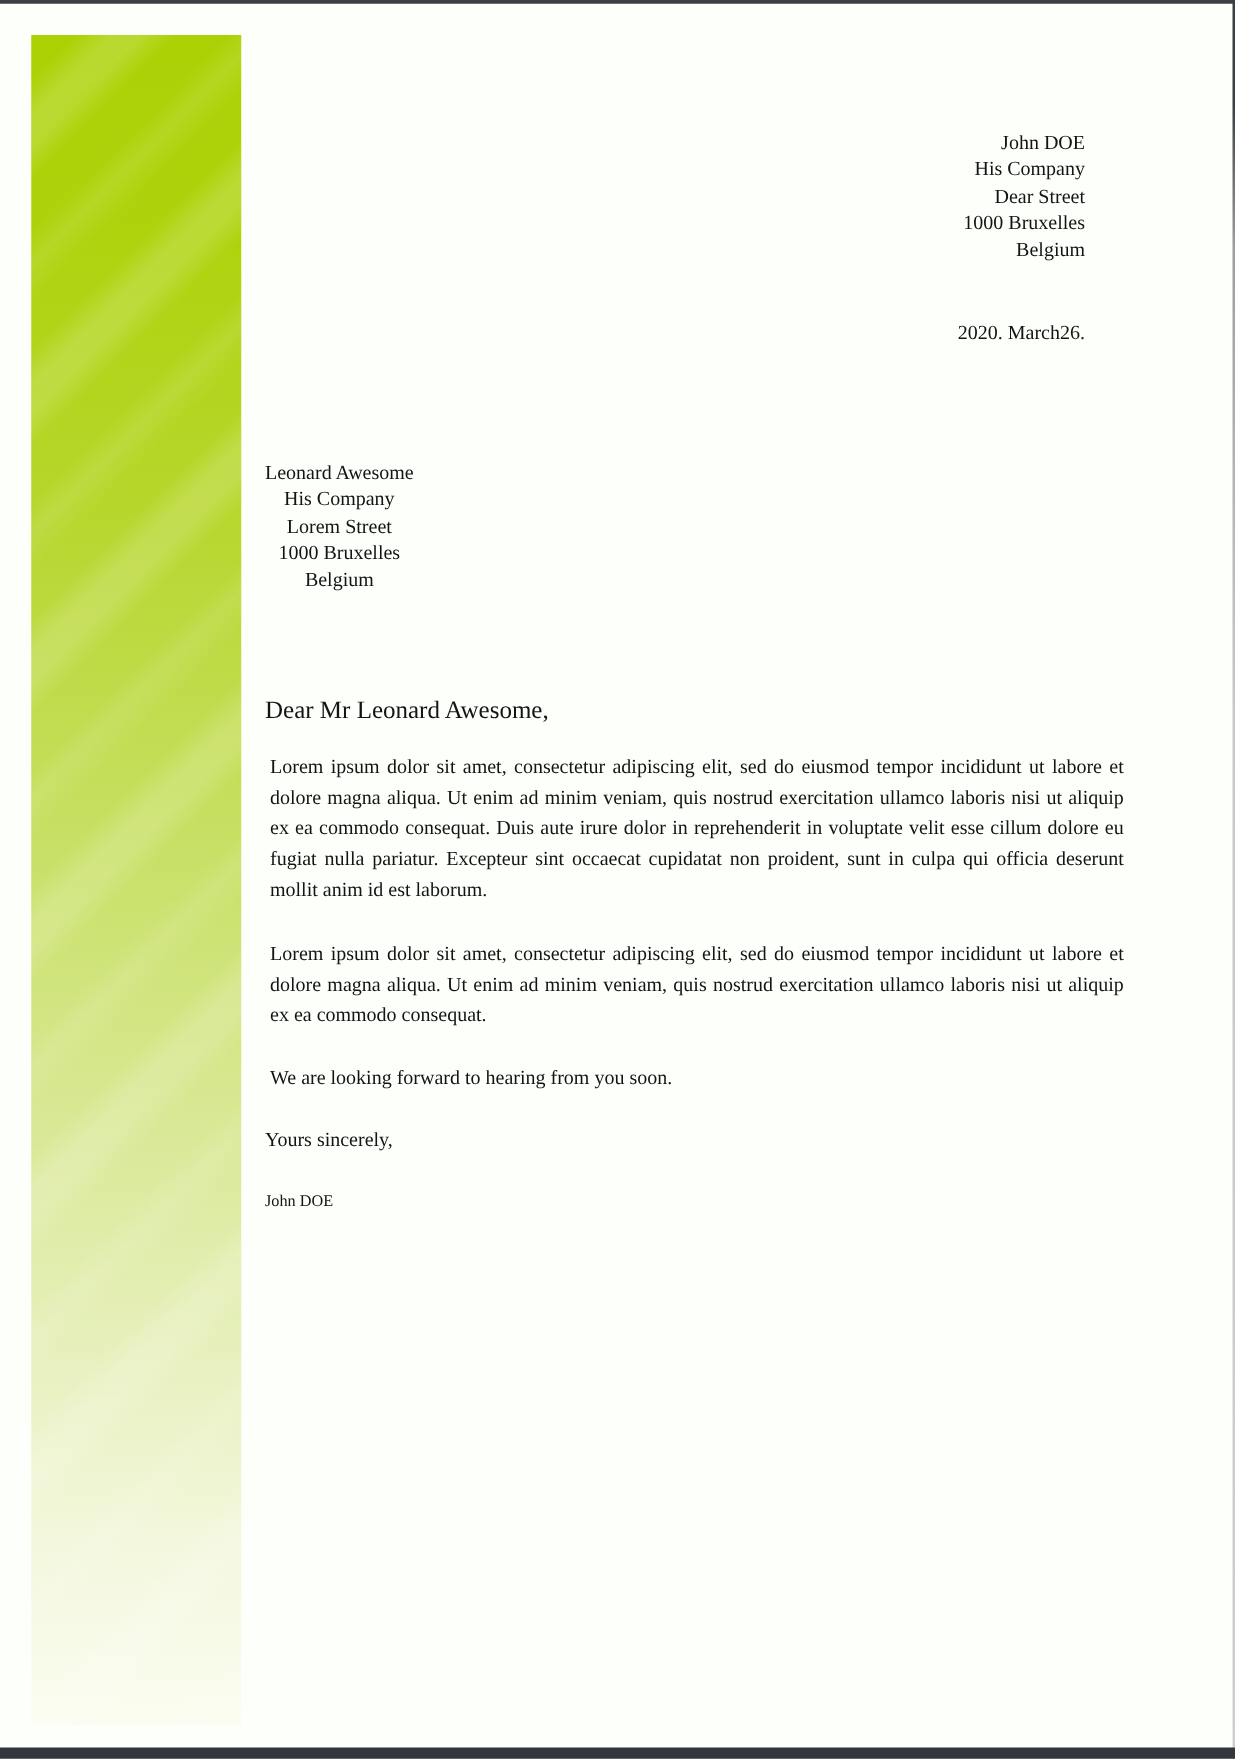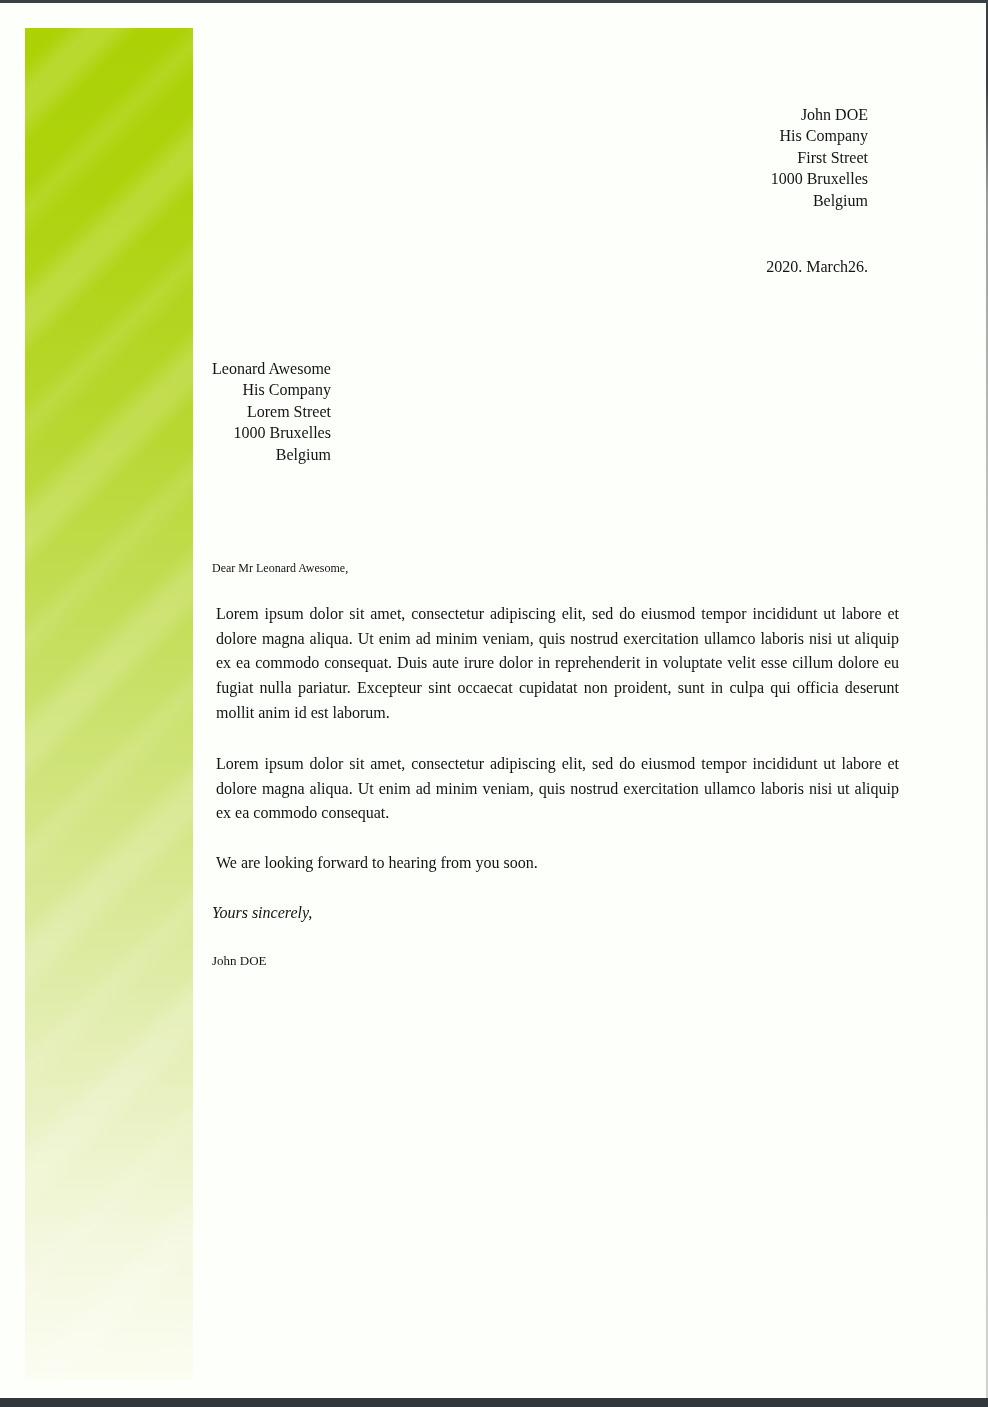--- a/index.html
+++ b/index.html
@@ -79,34 +79,34 @@
     top: 256px;
     right: 120px;
     text-align: left;
     font-size: 16px;
     line-height: 21.4px;
     white-space: nowrap;
   }
 
   .recipient-block {
     position: absolute;
-    top: 358px;
+    top: 368px;
     left: 212px;
-    text-align: right;
+    text-align: center;
     font-size: 16px;
     line-height: 21.4px;
     white-space: nowrap;
   }
 
   .salutation {
     position: absolute;
     top: 556px;
     left: 212px;
     width: 683px;
-    font-size: 12px;
+    font-size: 20px;
     line-height: 24.7px;
   }
 
   .body-paragraph {
     position: absolute;
     left: 216px;
     width: 683px;
     font-size: 16px;
     line-height: 24.7px;
     text-align: justify;
@@ -123,21 +123,20 @@
     line-height: 24.7px;
   }
 
   .valediction {
     position: absolute;
     top: 901px;
     left: 212px;
     width: 683px;
     font-size: 16px;
     line-height: 24.7px;
-    font-style: italic;
   }
 
   .signature {
     position: absolute;
     top: 952px;
     left: 212px;
     width: 683px;
     font-size: 13px;
     line-height: 17px;
   }
@@ -147,21 +146,21 @@
 
 <div class="edge-top"></div>
 <div class="edge-right"></div>
 <div class="edge-bottom"></div>
 
 <div class="gradient-bar"></div>
 
 <div class="sender-block">
   <div>John DOE</div>
   <div>His Company</div>
-  <div>First Street</div>
+  <div>Dear Street</div>
   <div>1000 Bruxelles</div>
   <div>Belgium</div>
 </div>
 
 <div class="date-line">2020. March26.</div>
 
 <div class="recipient-block">
   <div>Leonard Awesome</div>
   <div>His Company</div>
   <div>Lorem Street</div>

